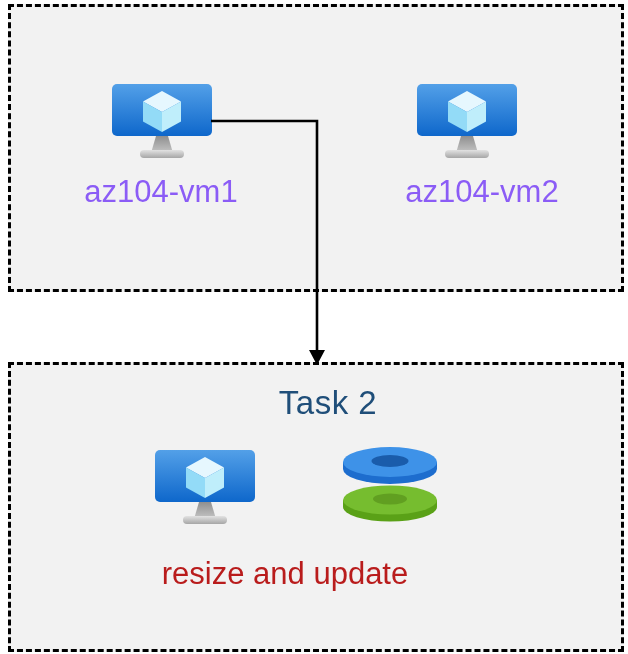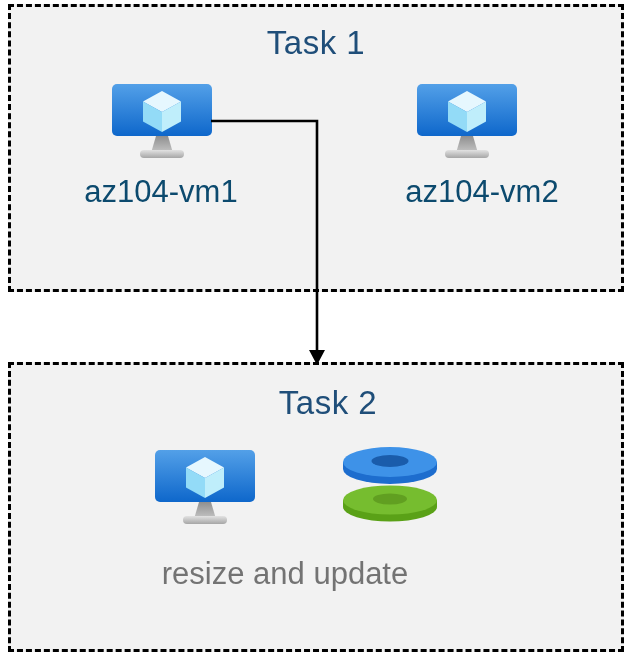--- a/index.html
+++ b/index.html
@@ -15,27 +15,27 @@
   #task1-box{left:8px;top:4px;width:616px;height:288px;}
   #task2-box{left:8px;top:362px;width:616px;height:290px;}
   .task-title{
     position:absolute;width:616px;text-align:center;
     color:#1f4e79;font-size:33px;font-weight:400;letter-spacing:0.5px;
   }
   #task1-title{left:8px;top:24px;}
   #task2-title{left:8px;top:384px;margin-left:12px;}
   .vm-label{
     position:absolute;width:240px;text-align:center;
-    color:#0c4a6e;font-size:31px;line-height:40px;font-weight:400;
+    color:#8b5cf6;font-size:31px;line-height:40px;font-weight:400;
   }
   #vm1-label{left:41px;top:172px;}
   #vm2-label{left:362px;top:172px;}
   #task2-caption{
     position:absolute;left:85px;top:556px;width:400px;text-align:center;
-    color:#737373;font-size:31px;font-weight:400;
+    color:#b91c1c;font-size:31px;font-weight:400;
   }
   .icon-abs{position:absolute;}
   #vm1-icon{left:112px;top:84px;}
   #vm2-icon{left:417px;top:84px;}
   #task2-vm-icon{left:155px;top:450px;}
   #disks-icon{left:342px;top:446px;}
   #arrow-overlay{position:absolute;left:0;top:0;pointer-events:none;}
   .hidden-defs{position:absolute;width:0;height:0;overflow:hidden;}
 </style>
 </head>
@@ -54,21 +54,20 @@
     <linearGradient id="gBase" x1="0" y1="0" x2="0" y2="1">
       <stop offset="0" stop-color="#e2e2e2"></stop>
       <stop offset="1" stop-color="#a6a6a6"></stop>
     </linearGradient>
   </defs>
 </svg>
 
 <div id="stage">
 
   <div id="task1-box" class="task-box"></div>
-  <div id="task1-title" class="task-title">Task 1</div>
 
   <div id="task2-box" class="task-box"></div>
   <div id="task2-title" class="task-title">Task 2</div>
 
   <svg id="vm1-icon" class="icon-abs" width="100" height="78" viewBox="0 0 100 78">
     <rect x="0" y="0" width="100" height="52" rx="5" fill="url(#gScreen)"></rect>
     <polygon points="50,7 69,17.5 50,28 31,17.5" fill="#e6f7fe"></polygon>
     <polygon points="31,17.5 50,28 50,48 31,37.5" fill="#93dbf7"></polygon>
     <polygon points="69,17.5 50,28 50,48 69,37.5" fill="#bfeefb"></polygon>
     <polygon points="44,52 56,52 61,69 39,69" fill="url(#gNeck)"></polygon>

